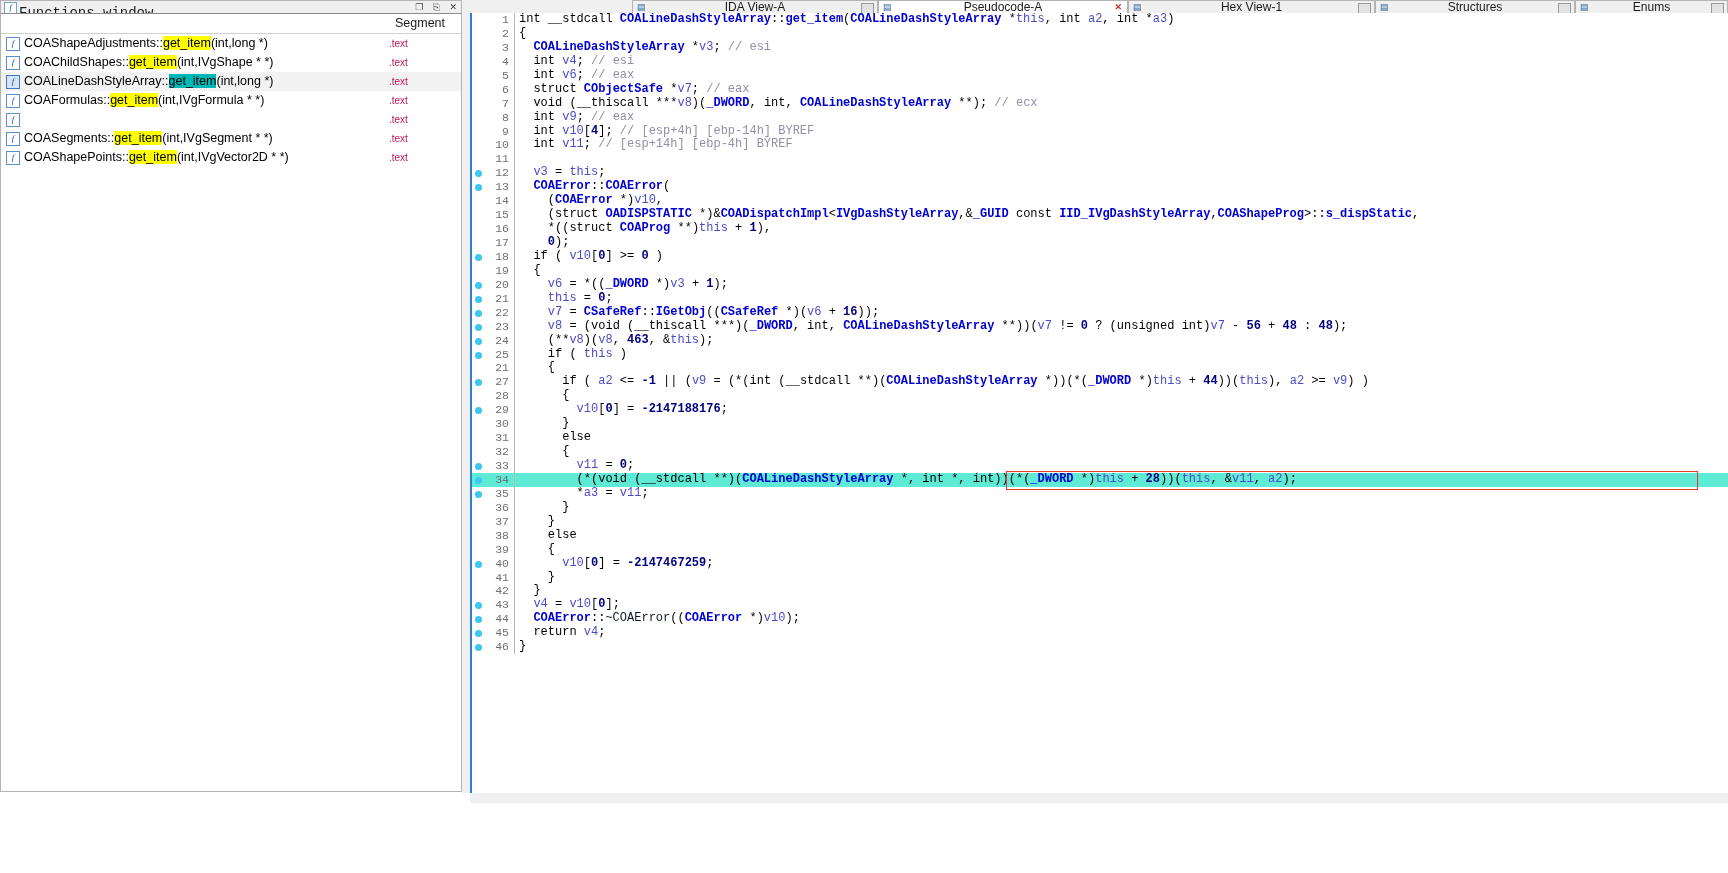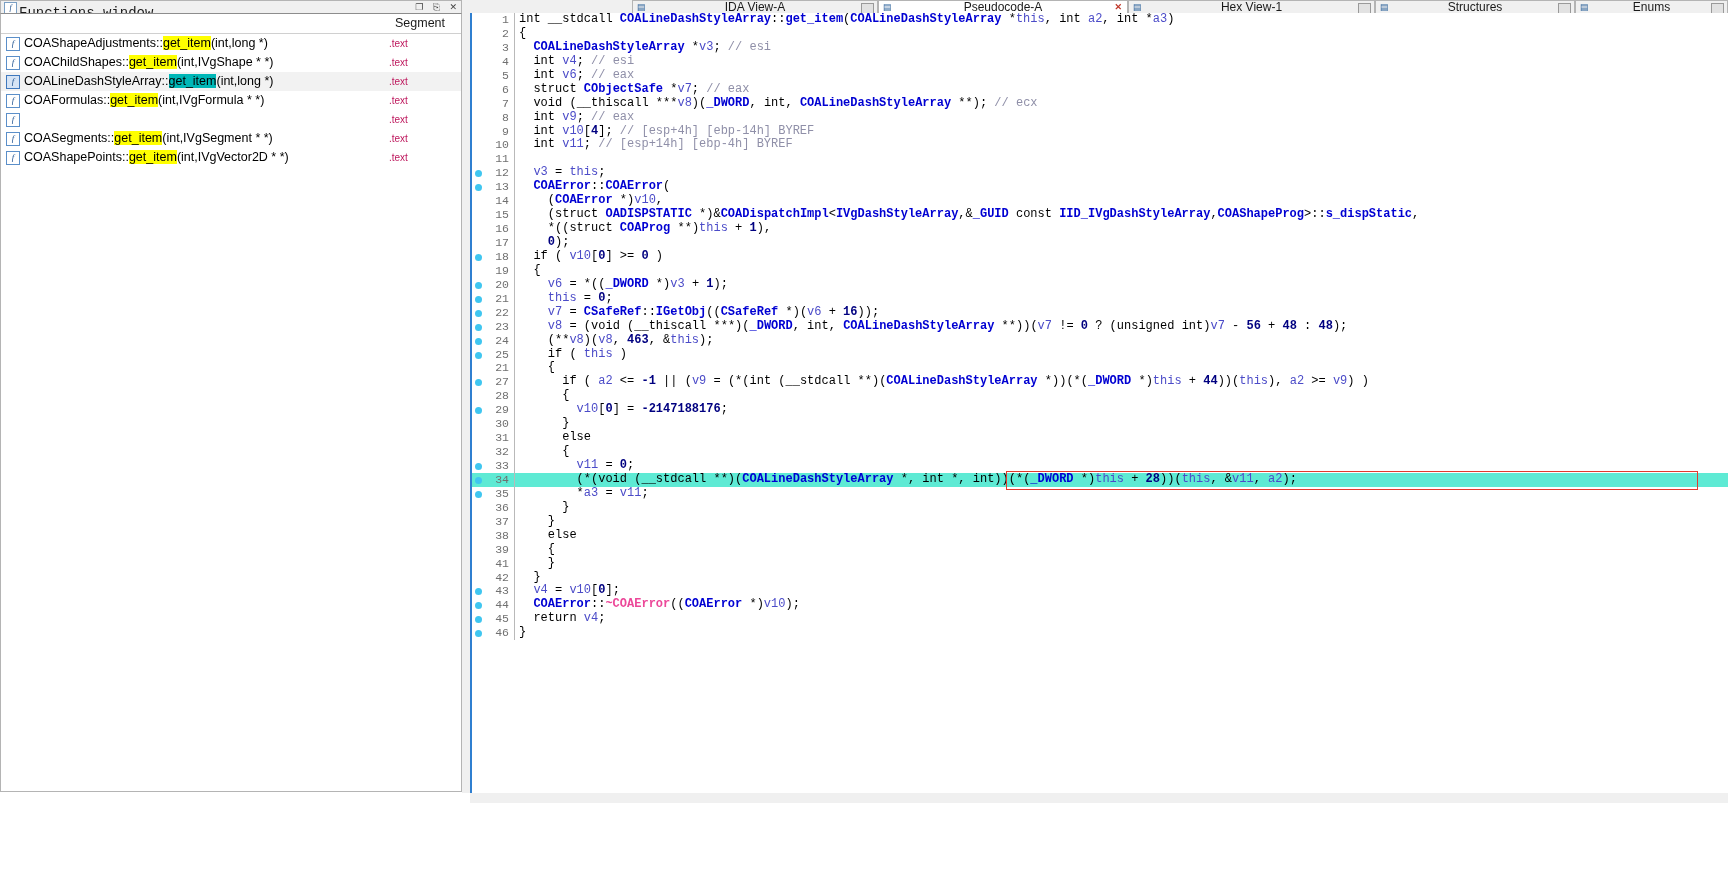--- a/index.html
+++ b/index.html
@@ -164,21 +164,21 @@
     text-align: right; color: #707070; font-size: 11.5px;
     line-height: 13.95px;
   }
   .ctext {
     position: absolute; left: 42px; top: 0;
     color: #0000c8; line-height: 13.95px;
     border-left: 1px solid #b9b9b9;
     padding-left: 4px;
     text-align: right;
   }          
-  .ty { color: #ec4899; font-weight: bold; }
+  .ty { color: #0f172a; font-weight: normal; }
   .fn { color: #0000d2; font-weight: bold; }
   .var{ color: #4b4bc8; }
   .num{ color: #000080; font-weight: bold; }
   .cm { color: #8f8fa8; }
   .pl { color: #000000; }
 
   #redbox {
     position: absolute;
     left: 534px; top: 458px;
     width: 692px; height: 19px;
@@ -318,20 +318,21 @@
       <div class="cline"><span class="lnum">30</span><span class="ctext">      <span class="pl">}</span></span></div>
       <div class="cline"><span class="lnum">31</span><span class="ctext">      <span class="pl">else</span></span></div>
       <div class="cline"><span class="lnum">32</span><span class="ctext">      <span class="pl">{</span></span></div>
       <div class="cline"><span class="bp"></span><span class="lnum">33</span><span class="ctext">        <span class="var">v11</span> <span class="pl">=</span> <span class="num">0</span><span class="pl">;</span></span></div>
       <div class="cline hlrow"><span class="bp"></span><span class="lnum">34</span><span class="ctext">        <span class="pl">(</span><span class="pl">*</span><span class="pl">(</span><span class="pl">void</span> <span class="pl">(</span><span class="pl">__stdcall</span> <span class="pl">*</span><span class="pl">*</span><span class="pl">)</span><span class="pl">(</span><span class="fn">COALineDashStyleArray</span> <span class="pl">*</span><span class="pl">,</span> <span class="pl">int</span> <span class="pl">*</span><span class="pl">,</span> <span class="pl">int</span><span class="pl">)</span><span class="pl">)</span><span class="pl">(</span><span class="pl">*</span><span class="pl">(</span><span class="fn">_DWORD</span> <span class="pl">*</span><span class="pl">)</span><span class="var">this</span> <span class="pl">+</span> <span class="num">28</span><span class="pl">)</span><span class="pl">)</span><span class="pl">(</span><span class="var">this</span><span class="pl">,</span> <span class="pl">&amp;</span><span class="var">v11</span><span class="pl">,</span> <span class="var">a2</span><span class="pl">)</span><span class="pl">;</span></span></div>
       <div class="cline"><span class="bp"></span><span class="lnum">35</span><span class="ctext">        <span class="pl">*</span><span class="var">a3</span> <span class="pl">=</span> <span class="var">v11</span><span class="pl">;</span></span></div>
       <div class="cline"><span class="lnum">36</span><span class="ctext">      <span class="pl">}</span></span></div>
       <div class="cline"><span class="lnum">37</span><span class="ctext">    <span class="pl">}</span></span></div>
       <div class="cline"><span class="lnum">38</span><span class="ctext">    <span class="pl">else</span></span></div>
       <div class="cline"><span class="lnum">39</span><span class="ctext">    <span class="pl">{</span></span></div>
+      <div class="cline"><span class="bp"></span><span class="lnum">40</span><span class="ctext">      <span class="var">v10</span><span class="pl">[</span><span class="num">0</span><span class="pl">]</span> <span class="pl">=</span> <span class="num">-2147467259</span><span class="pl">;</span></span></div>
       <div class="cline"><span class="lnum">41</span><span class="ctext">    <span class="pl">}</span></span></div>
       <div class="cline"><span class="lnum">42</span><span class="ctext">  <span class="pl">}</span></span></div>
       <div class="cline"><span class="bp"></span><span class="lnum">43</span><span class="ctext">  <span class="var">v4</span> <span class="pl">=</span> <span class="var">v10</span><span class="pl">[</span><span class="num">0</span><span class="pl">]</span><span class="pl">;</span></span></div>
       <div class="cline"><span class="bp"></span><span class="lnum">44</span><span class="ctext">  <span class="fn">COAError</span><span class="pl">:</span><span class="pl">:</span><span class="ty">~COAError</span><span class="pl">(</span><span class="pl">(</span><span class="fn">COAError</span> <span class="pl">*</span><span class="pl">)</span><span class="var">v10</span><span class="pl">)</span><span class="pl">;</span></span></div>
       <div class="cline"><span class="bp"></span><span class="lnum">45</span><span class="ctext">  <span class="pl">return</span> <span class="var">v4</span><span class="pl">;</span></span></div>
       <div class="cline"><span class="bp"></span><span class="lnum">46</span><span class="ctext"><span class="pl">}</span></span></div>
     </div>
   <div id="redbox"></div>
 </div>
 

